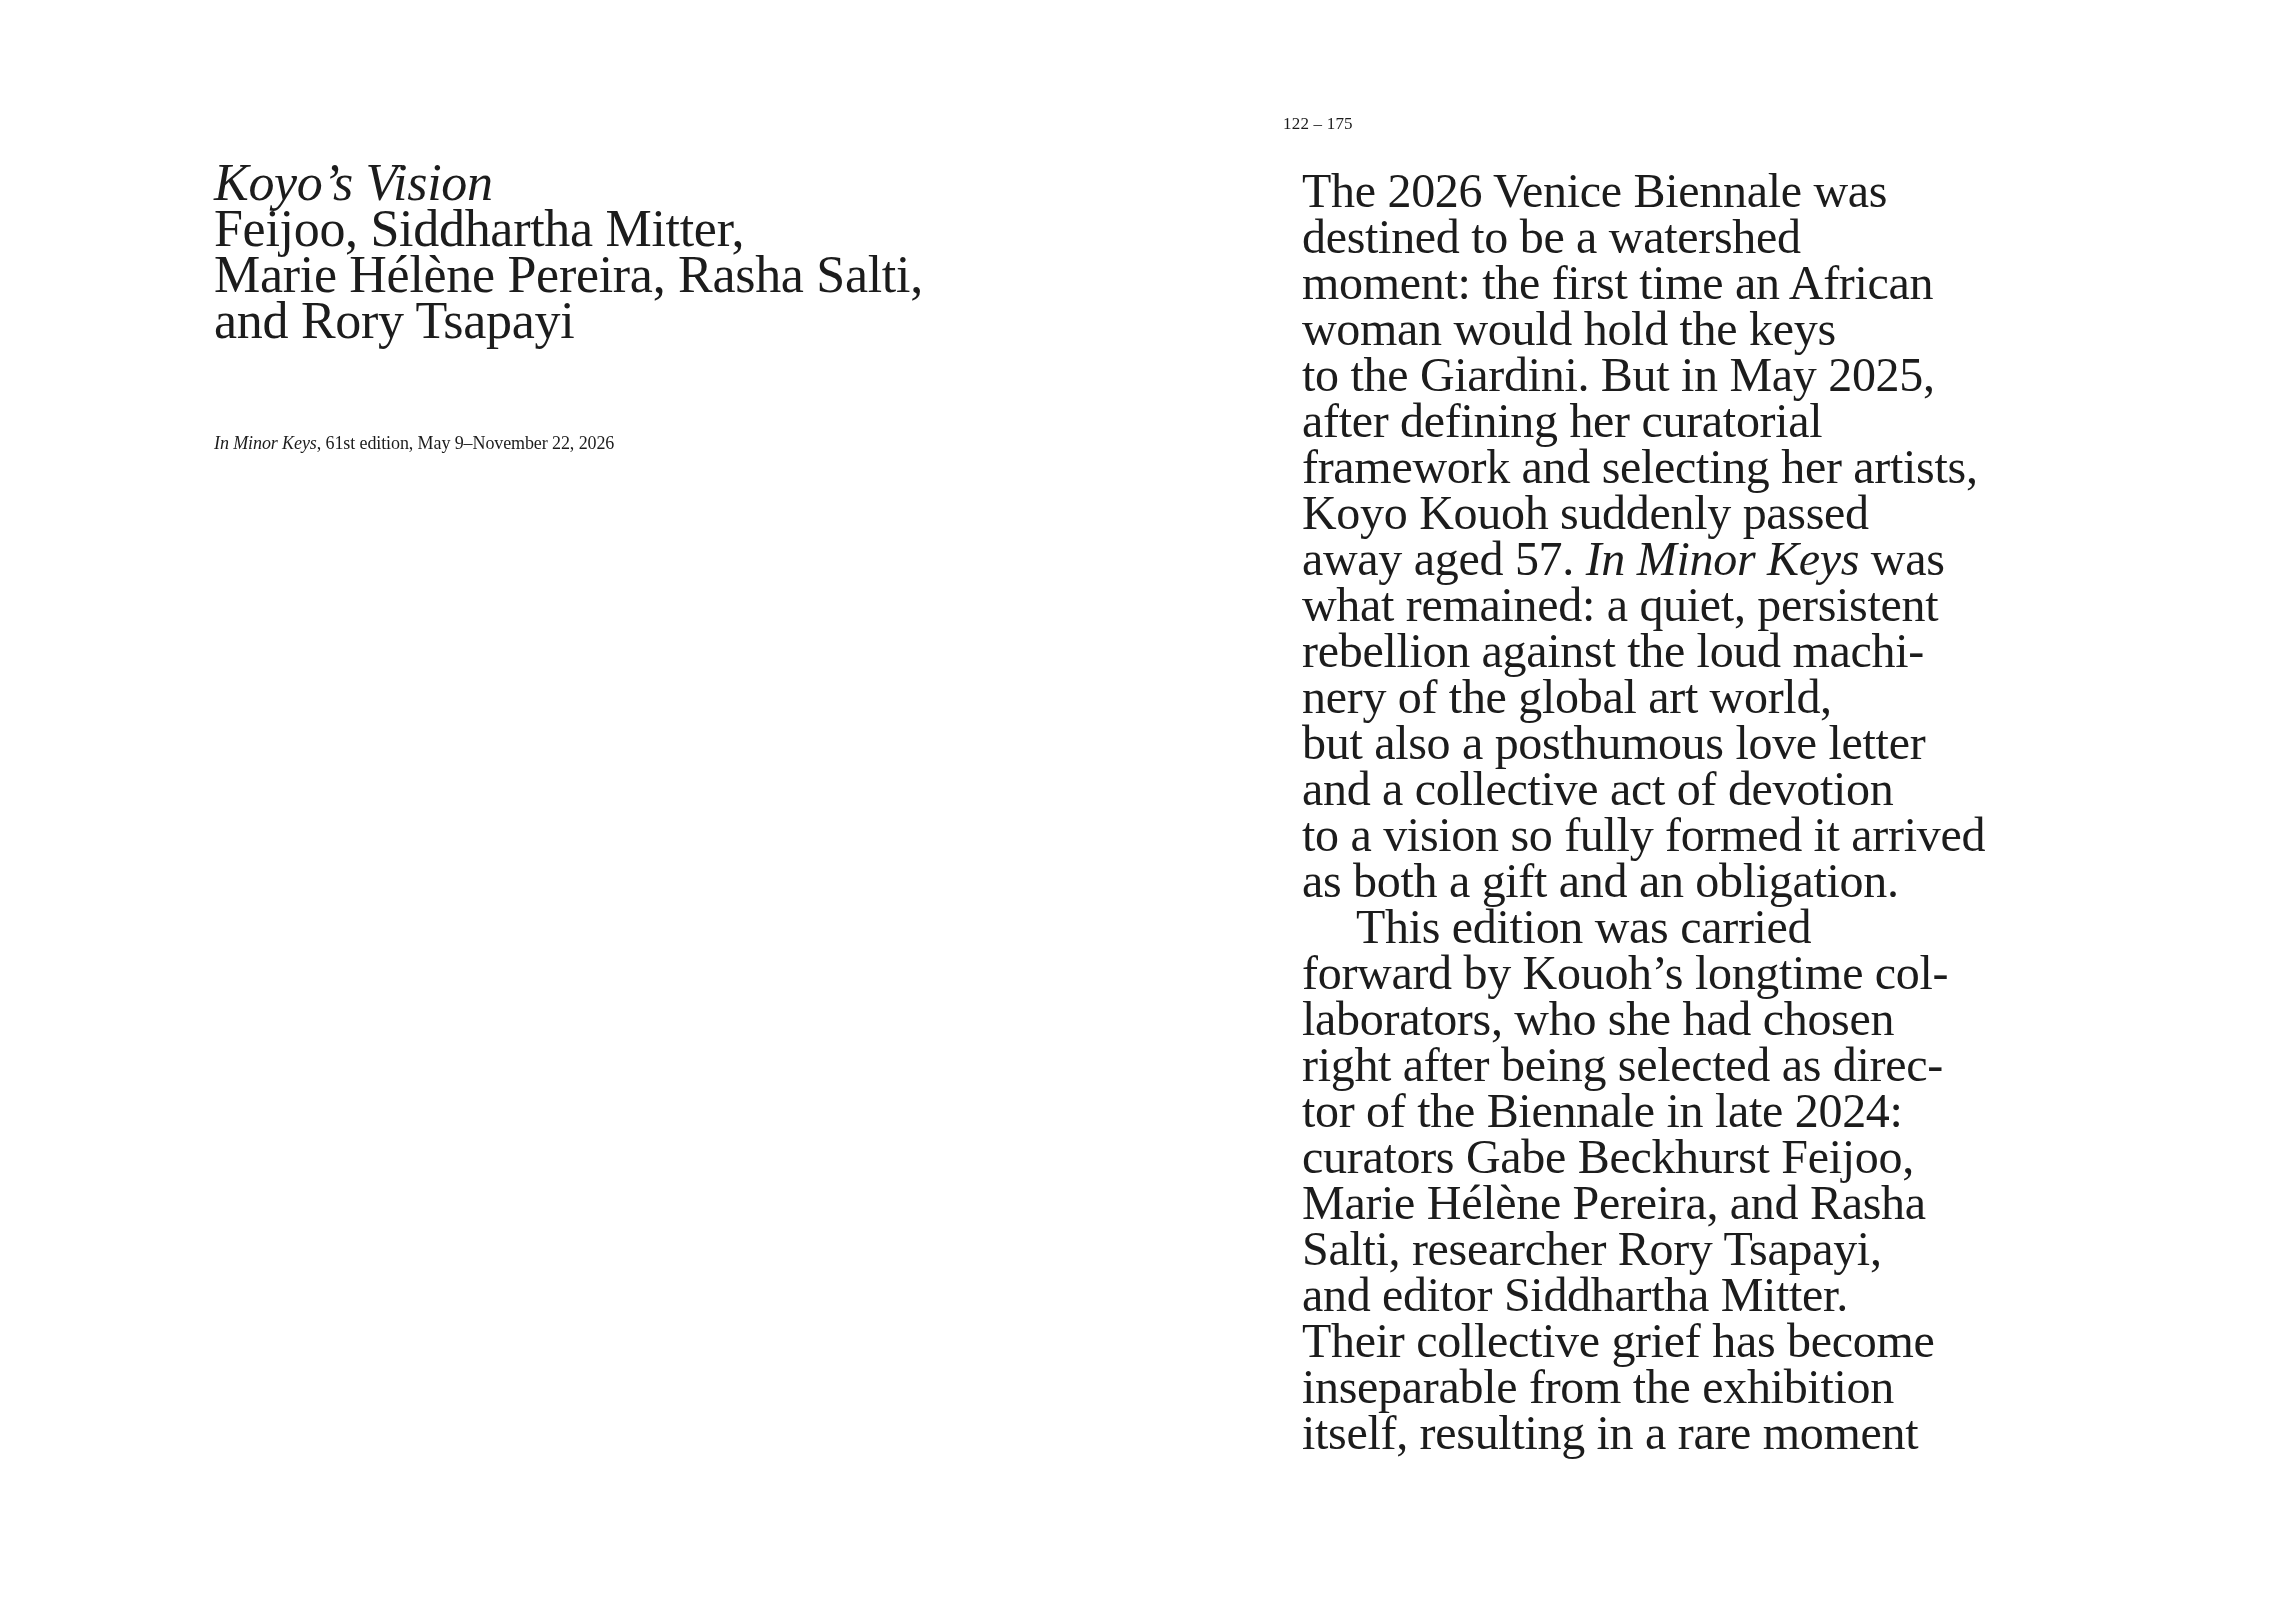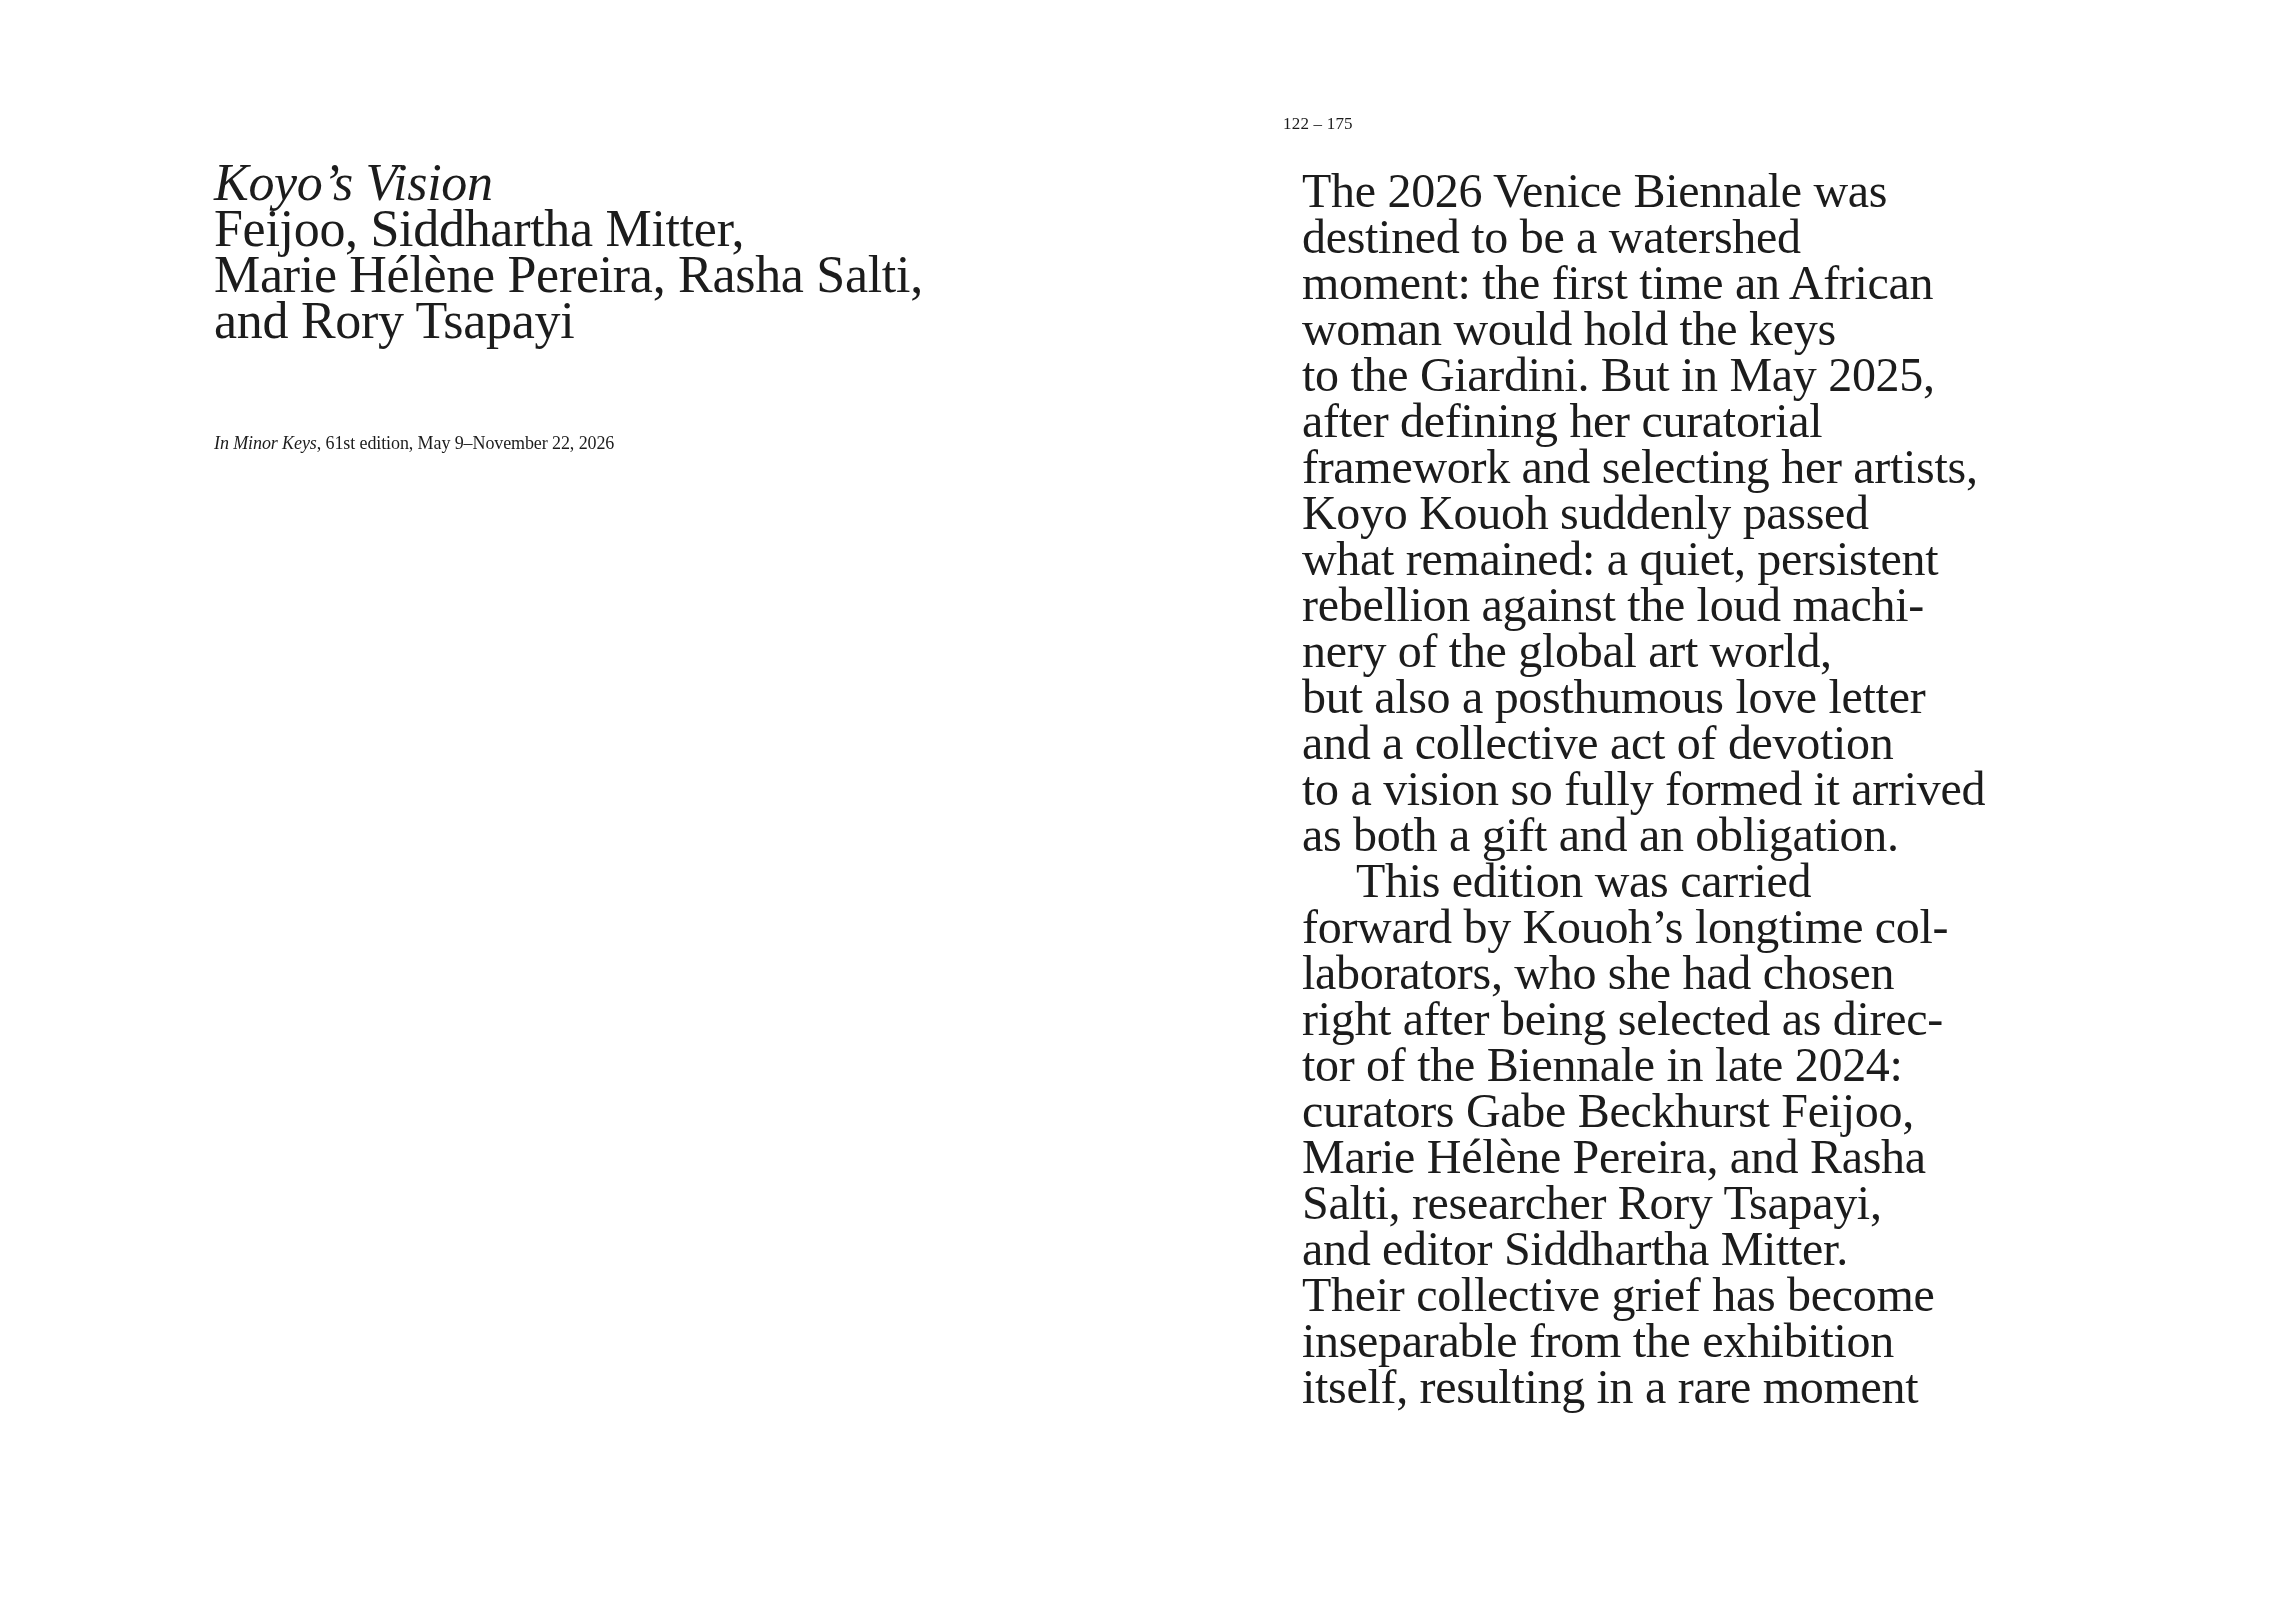--- a/index.html
+++ b/index.html
@@ -95,20 +95,21 @@
     <div class="folio">122 – 175</div>
     <div class="body-text">
         <div class="line"><span>The 2026 Venice Biennale was</span></div>
         <div class="line"><span>destined to be a watershed</span></div>
         <div class="line"><span>moment: the first time an African</span></div>
         <div class="line"><span>woman would hold the keys</span></div>
         <div class="line"><span>to the Giardini. But in May 2025,</span></div>
         <div class="line"><span>after defining her curatorial</span></div>
         <div class="line"><span>framework and selecting her artists,</span></div>
         <div class="line"><span>Koyo Kouoh suddenly passed</span></div>
+        <div class="line"><span>away aged 57. </span><em>In Minor Keys</em><span> was</span></div>
         <div class="line"><span>what remained: a quiet, persistent</span></div>
         <div class="line"><span>rebellion against the loud machi-</span></div>
         <div class="line"><span>nery of the global art world,</span></div>
         <div class="line"><span>but also a posthumous love letter</span></div>
         <div class="line"><span>and a collective act of devotion</span></div>
         <div class="line"><span>to a vision so fully formed it arrived</span></div>
         <div class="line"><span>as both a gift and an obligation.</span></div>
         <div class="line indent"><span>This edition was carried</span></div>
         <div class="line"><span>forward by Kouoh’s longtime col-</span></div>
         <div class="line"><span>laborators, who she had chosen</span></div>

